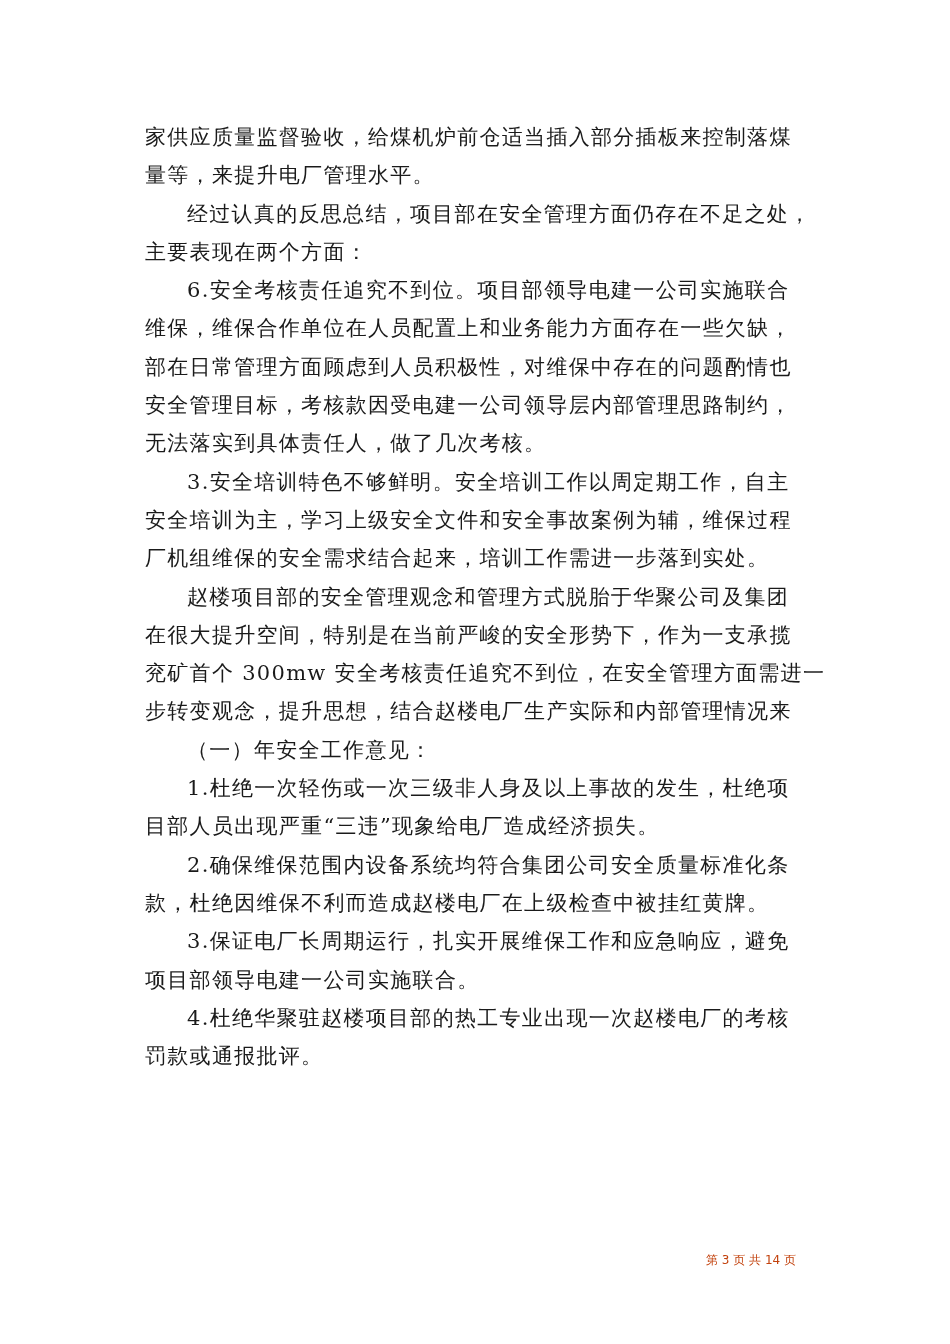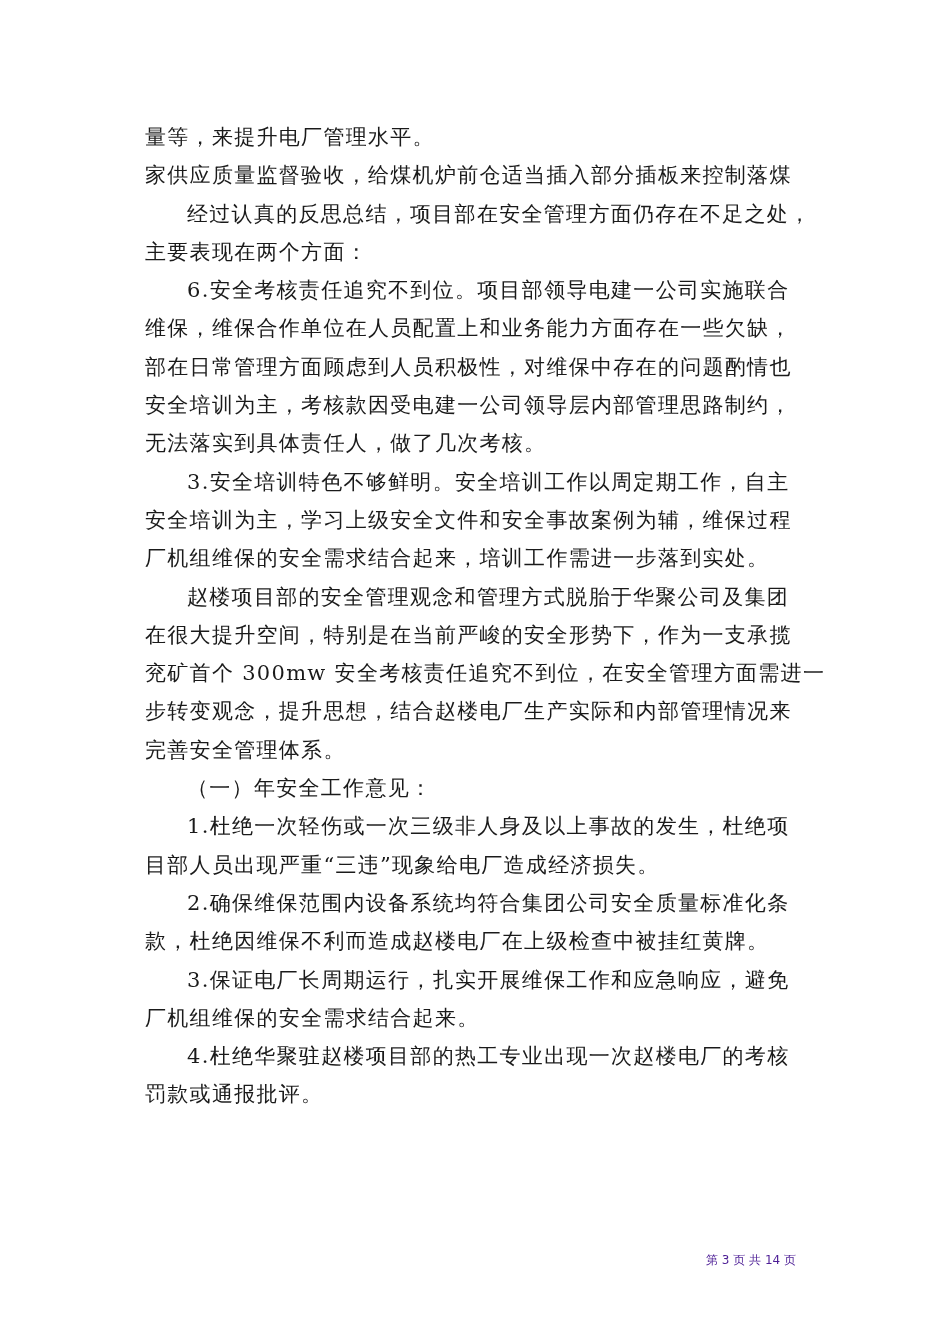--- a/index.html
+++ b/index.html
@@ -29,50 +29,49 @@
       letter-spacing: 1.3px;
     }
     .indent {
       padding-left: 42px;
     }
     .footer {
       position: absolute;
       left: 706px;
       top: 1252px;
       font-size: 12px;
-      color: #4c1d95;
+      color: #c2410c;
       font-family: "DejaVu Sans", "Liberation Sans", sans-serif;
       white-space: nowrap;
     }
   </style>
 </head>
 <body>
 
 <div class="page">
+  <div class="line">家供应质量监督验收，给煤机炉前仓适当插入部分插板来控制落煤</div>
   <div class="line">量等，来提升电厂管理水平。</div>
-  <div class="line">家供应质量监督验收，给煤机炉前仓适当插入部分插板来控制落煤</div>
   <div class="line indent">经过认真的反思总结，项目部在安全管理方面仍存在不足之处，</div>
   <div class="line">主要表现在两个方面：</div>
   <div class="line indent">6.安全考核责任追究不到位。项目部领导电建一公司实施联合</div>
   <div class="line">维保，维保合作单位在人员配置上和业务能力方面存在一些欠缺，</div>
   <div class="line">部在日常管理方面顾虑到人员积极性，对维保中存在的问题酌情也</div>
-  <div class="line">安全培训为主，考核款因受电建一公司领导层内部管理思路制约，</div>
+  <div class="line">安全管理目标，考核款因受电建一公司领导层内部管理思路制约，</div>
   <div class="line">无法落实到具体责任人，做了几次考核。</div>
   <div class="line indent">3.安全培训特色不够鲜明。安全培训工作以周定期工作，自主</div>
   <div class="line">安全培训为主，学习上级安全文件和安全事故案例为辅，维保过程</div>
   <div class="line">厂机组维保的安全需求结合起来，培训工作需进一步落到实处。</div>
   <div class="line indent">赵楼项目部的安全管理观念和管理方式脱胎于华聚公司及集团</div>
   <div class="line">在很大提升空间，特别是在当前严峻的安全形势下，作为一支承揽</div>
   <div class="line">兖矿首个 300mw 安全考核责任追究不到位，在安全管理方面需进一</div>
   <div class="line">步转变观念，提升思想，结合赵楼电厂生产实际和内部管理情况来</div>
-  <div class="line">完善安全管理体系。</div>
   <div class="line indent">（一）年安全工作意见：</div>
   <div class="line indent">1.杜绝一次轻伤或一次三级非人身及以上事故的发生，杜绝项</div>
   <div class="line">目部人员出现严重“三违”现象给电厂造成经济损失。</div>
   <div class="line indent">2.确保维保范围内设备系统均符合集团公司安全质量标准化条</div>
   <div class="line">款，杜绝因维保不利而造成赵楼电厂在上级检查中被挂红黄牌。</div>
   <div class="line indent">3.保证电厂长周期运行，扎实开展维保工作和应急响应，避免</div>
-  <div class="line">厂机组维保的安全需求结合起来。</div>
+  <div class="line">项目部领导电建一公司实施联合。</div>
   <div class="line indent">4.杜绝华聚驻赵楼项目部的热工专业出现一次赵楼电厂的考核</div>
   <div class="line">罚款或通报批评。</div>
 </div>
 
 <div class="footer">第 3 页 共 14 页</div>
 
 </body></html>

